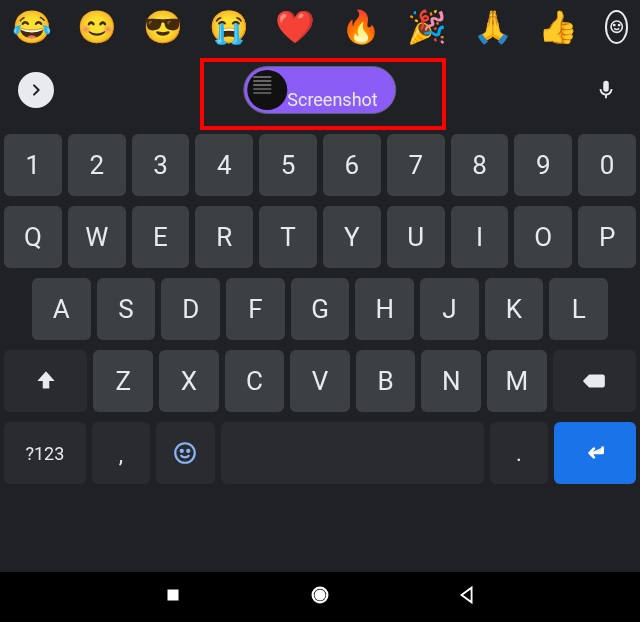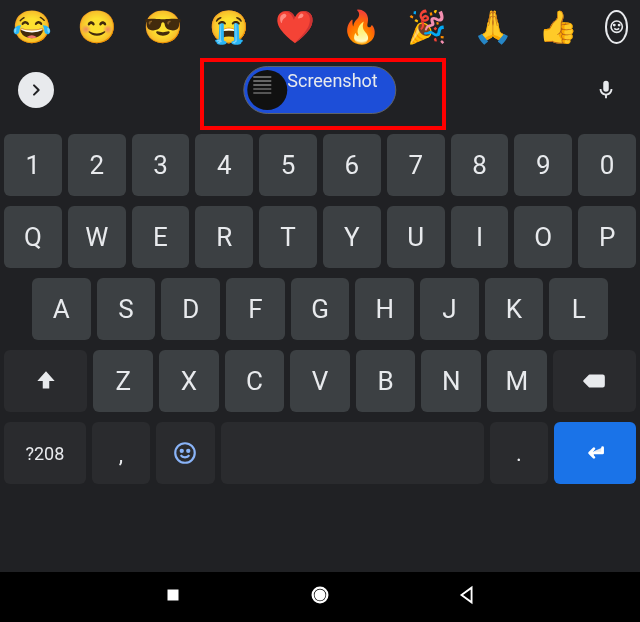--- a/index.html
+++ b/index.html
@@ -62,22 +62,22 @@
       left: 200px;
       top: 58px;
       width: 246px;
       height: 72px;
       border: 4px solid #ff0000;
       pointer-events: none;
       z-index: 10;
     }
     .clipboard-chip {
       display: flex;
-      align-items: flex-start;
-      background: #1d4ed8;
+      align-items: flex-end;
+      background: #8b5cf6;
       border: 1px solid #5f6368;
       border-radius: 24px;
       padding: 3px 18px 3px 3px;
       cursor: pointer;
       position: absolute;
       left: 50%;
       transform: translateX(-50%);
     }
     .clip-thumb {
       width: 40px;
@@ -252,21 +252,21 @@
     <div class="key">N</div>
     <div class="key">M</div>
     <div class="key key-dark key-del">
       <svg viewBox="0 0 24 24" fill="none" stroke="#e8eaed" stroke-width="2" stroke-linejoin="round">
           <path d="M20 7H8l-5 5 5 5h12a1 1 0 001-1V8a1 1 0 00-1-1z"></path>
           <path d="M11 10l5 5M16 10l-5 5" stroke-linecap="round"></path>
         </svg>
     </div>
   </div>
   <div class="kb-row">
-    <div class="key key-dark key-special">?208</div>
+    <div class="key key-dark key-special">?123</div>
     <div class="key key-dark key-punct">,</div>
     <div class="key key-dark key-emoji">
       <svg viewBox="0 0 24 24">
           <circle cx="12" cy="12" r="9"></circle>
           <circle cx="9" cy="10" r="1" fill="#8ab4f8"></circle>
           <circle cx="15" cy="10" r="1" fill="#8ab4f8"></circle>
           <path d="M8 14c1 1.5 2.5 2 4 2s3-.5 4-2"></path>
         </svg>
     </div>
     <div class="key key-dark key-space"></div>

